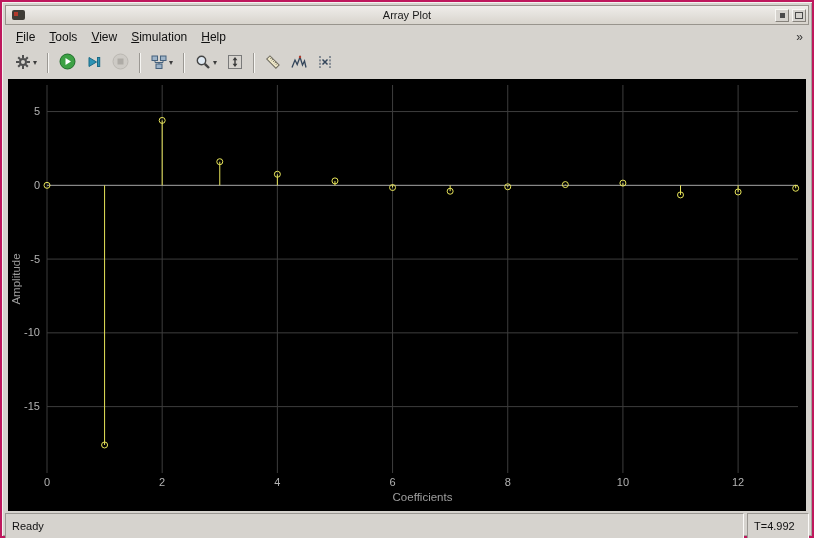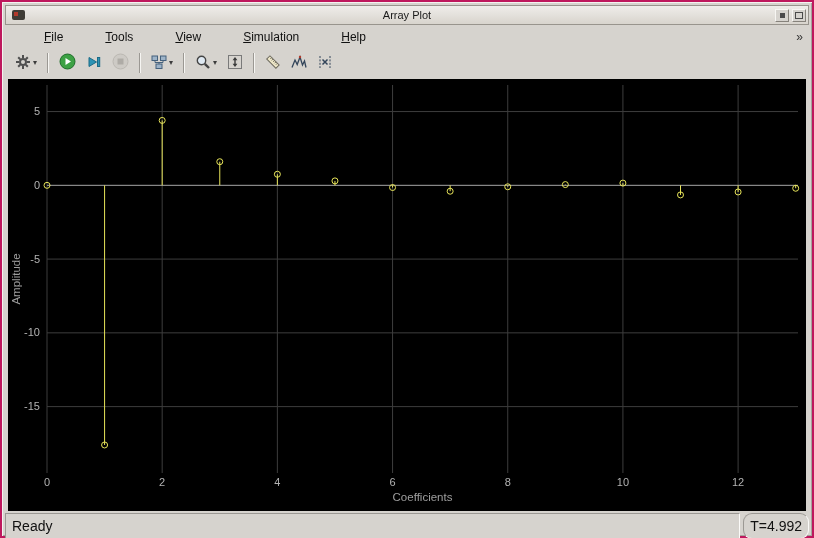--- a/index.html
+++ b/index.html
@@ -38,21 +38,21 @@
     border:1px solid;border-color:#f7f6f3 #86827b #86827b #f7f6f3;
     display:flex;align-items:center;justify-content:center;cursor:default;
   }
   .glyph-min{width:5px;height:5px;background:#4a4a4a;}
   .glyph-max{width:8px;height:7px;border:1px solid #4a4a4a;box-sizing:border-box;}
   
   .menubar{
     height:23px;flex:0 0 23px;display:flex;align-items:center;
     padding:0 4px;font-size:12px;color:#111;
   }
-  .menu-item{padding:3px 7px;cursor:default;margin-left:28px;}
+  .menu-item{padding:3px 7px;cursor:default;}
   .menu-item u{text-decoration:underline;}
   .menu-chevron{margin-left:auto;font-size:12px;color:#333;padding-right:2px;}
   
   .toolbar{height:30px;flex:0 0 30px;display:flex;align-items:center;padding:0 5px;}
   .tb{
     display:inline-flex;align-items:center;gap:2px;
     background:transparent;border:1px solid transparent;padding:2px 3px;margin:0 1px;
     cursor:default;
   }
   .tb[disabled]{opacity:.55;}
@@ -64,25 +64,25 @@
   
   .plot{
     flex:1 1 auto;background:#000;margin:1px 3px 2px;position:relative;overflow:hidden;
   }
   .plot svg{position:absolute;left:0;top:0;}
   svg text{font-family:"Liberation Sans","DejaVu Sans",sans-serif;}
   
   .statusbar{height:20px;flex:0 0 20px;display:flex;gap:3px;}
   .panel{
     box-sizing:border-box;border:1px solid;border-color:#9b9893 #fbfaf8 #fbfaf8 #9b9893;
-    background:#d6d3ce;font-size:14px;color:#111;
+    background:#d6d3ce;font-size:11px;color:#111;
     display:flex;align-items:center;padding:12px 6px;
   }
   .panel.left{flex:1 1 auto;}
-  .panel.right{flex:0 0 62px;border-radius:9px;}
+  .panel.right{flex:0 0 62px;}
 </style>
 </head>
 <body>
 
 <div class="window">
 
   <div class="titlebar">
     <span class="app-icon"></span>
     <span class="title">Array Plot</span>
     <span class="win-buttons">

